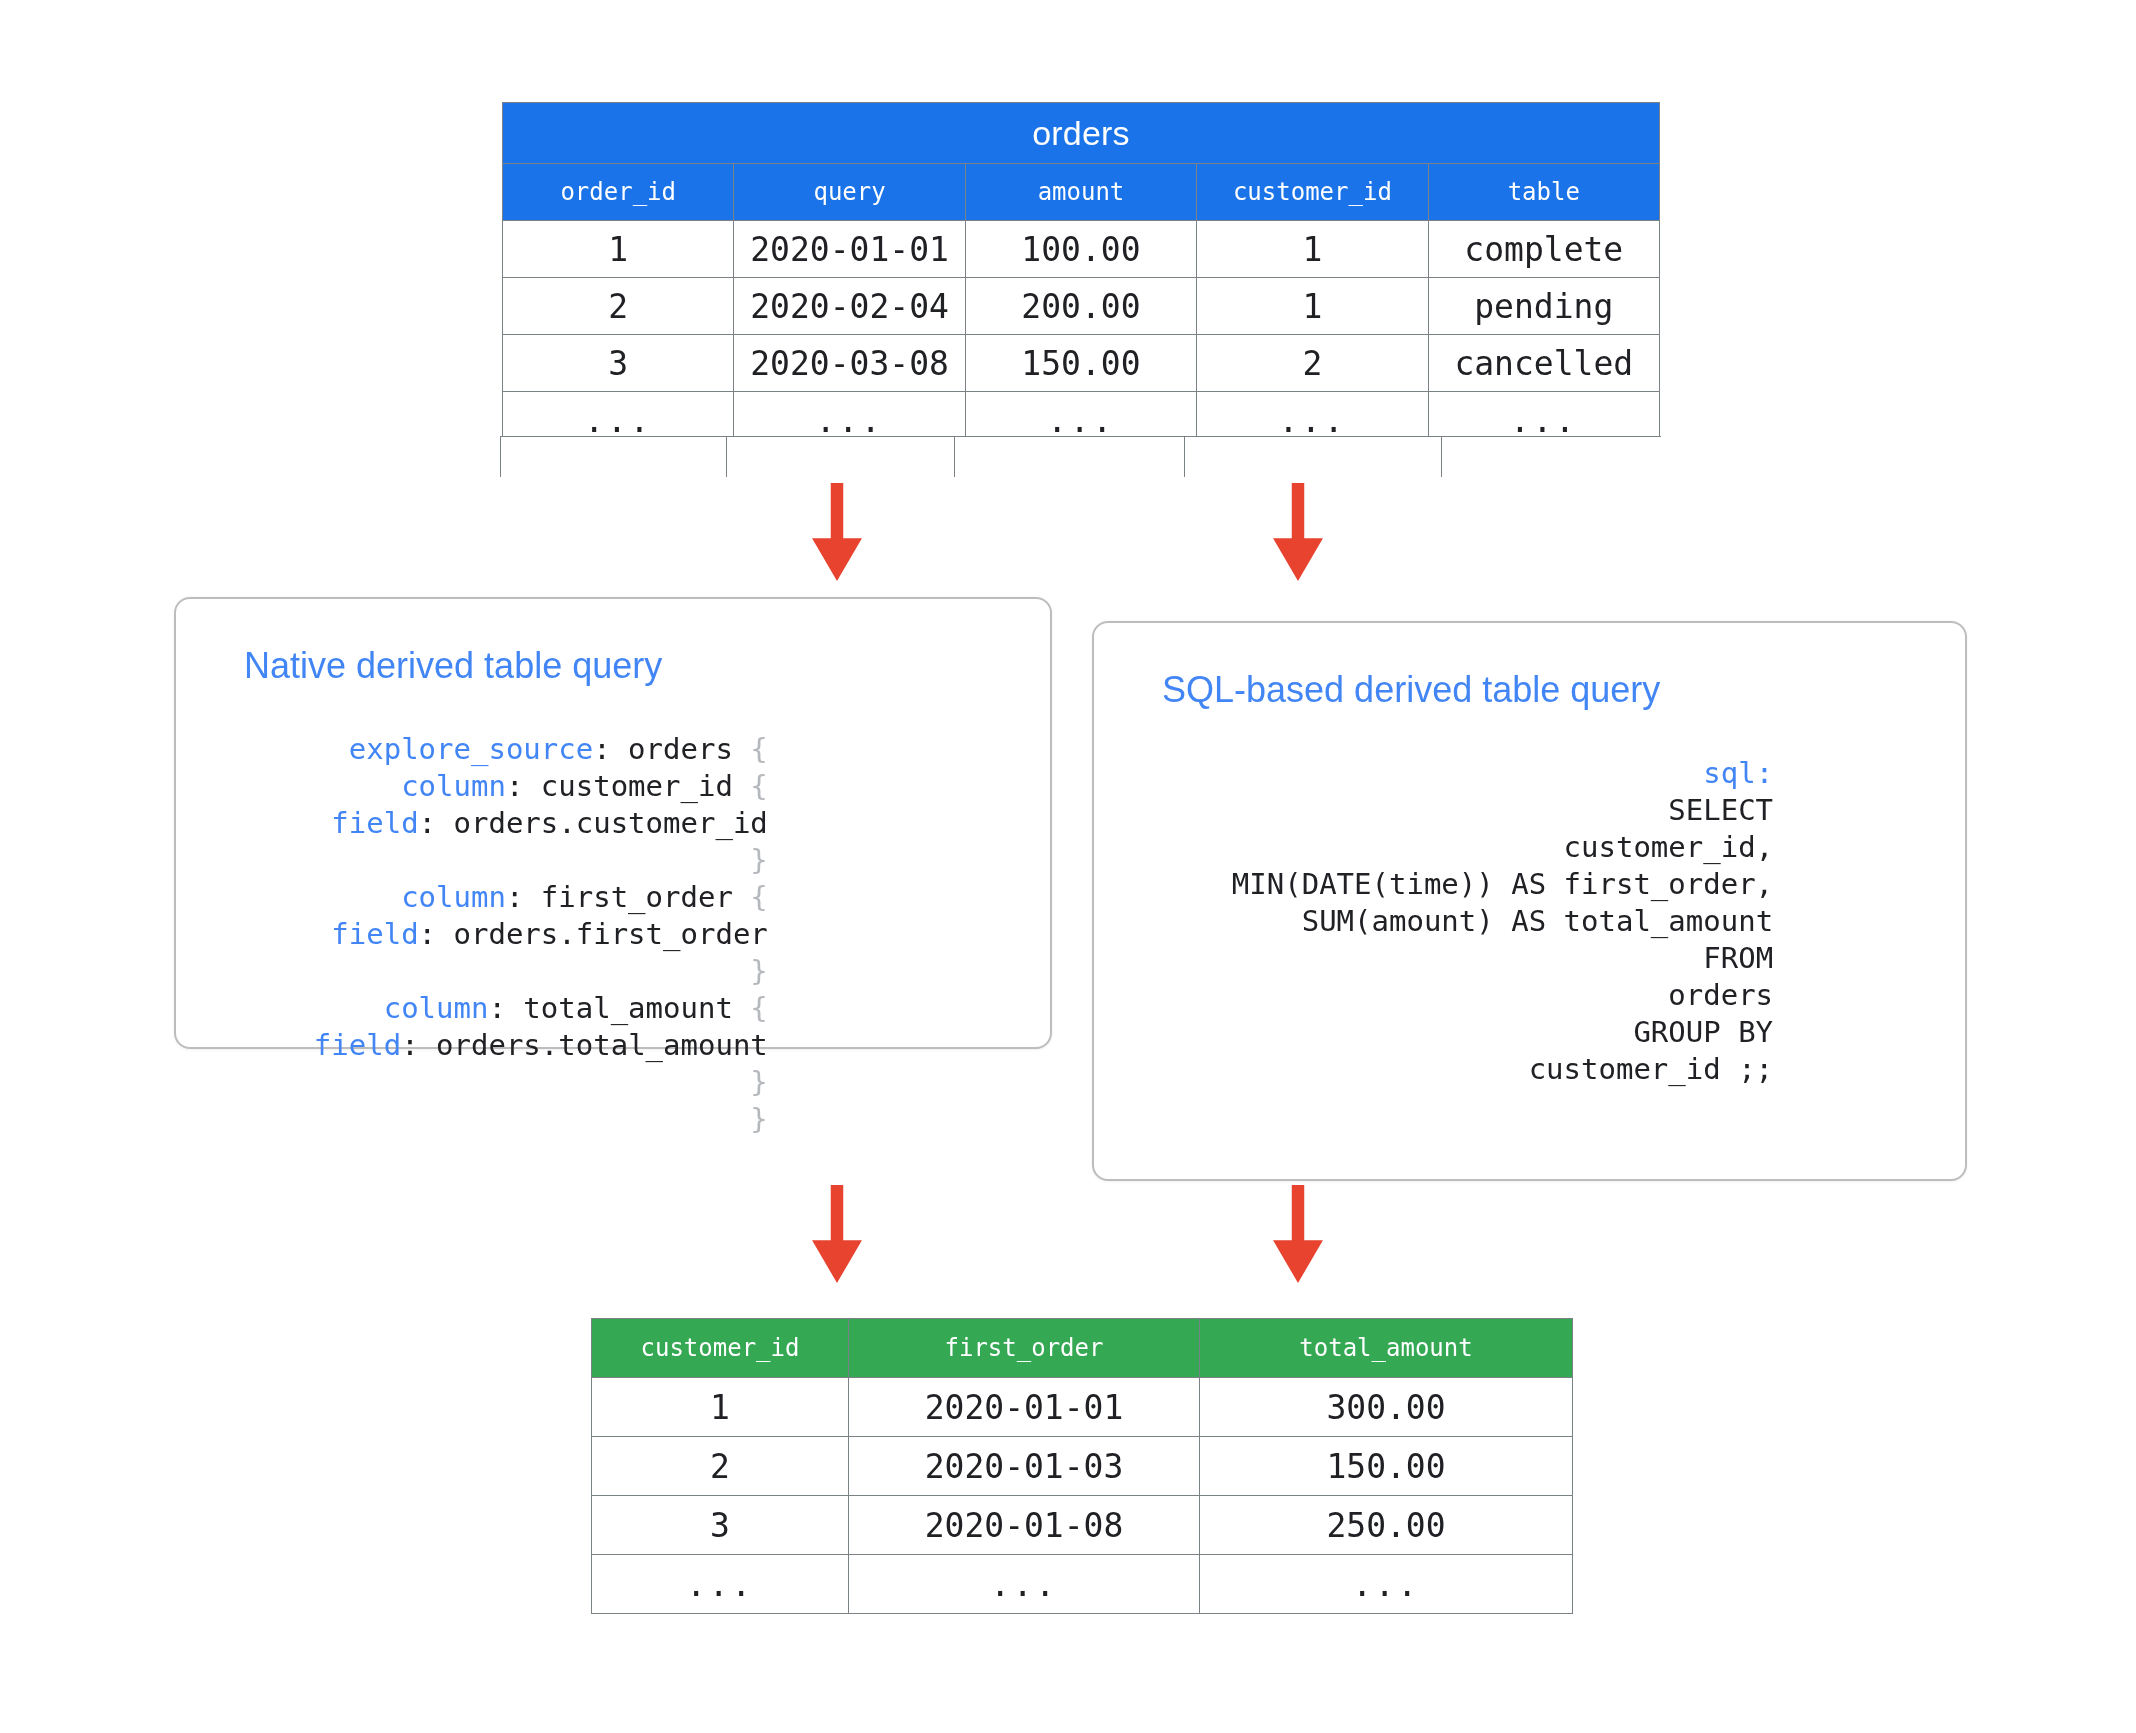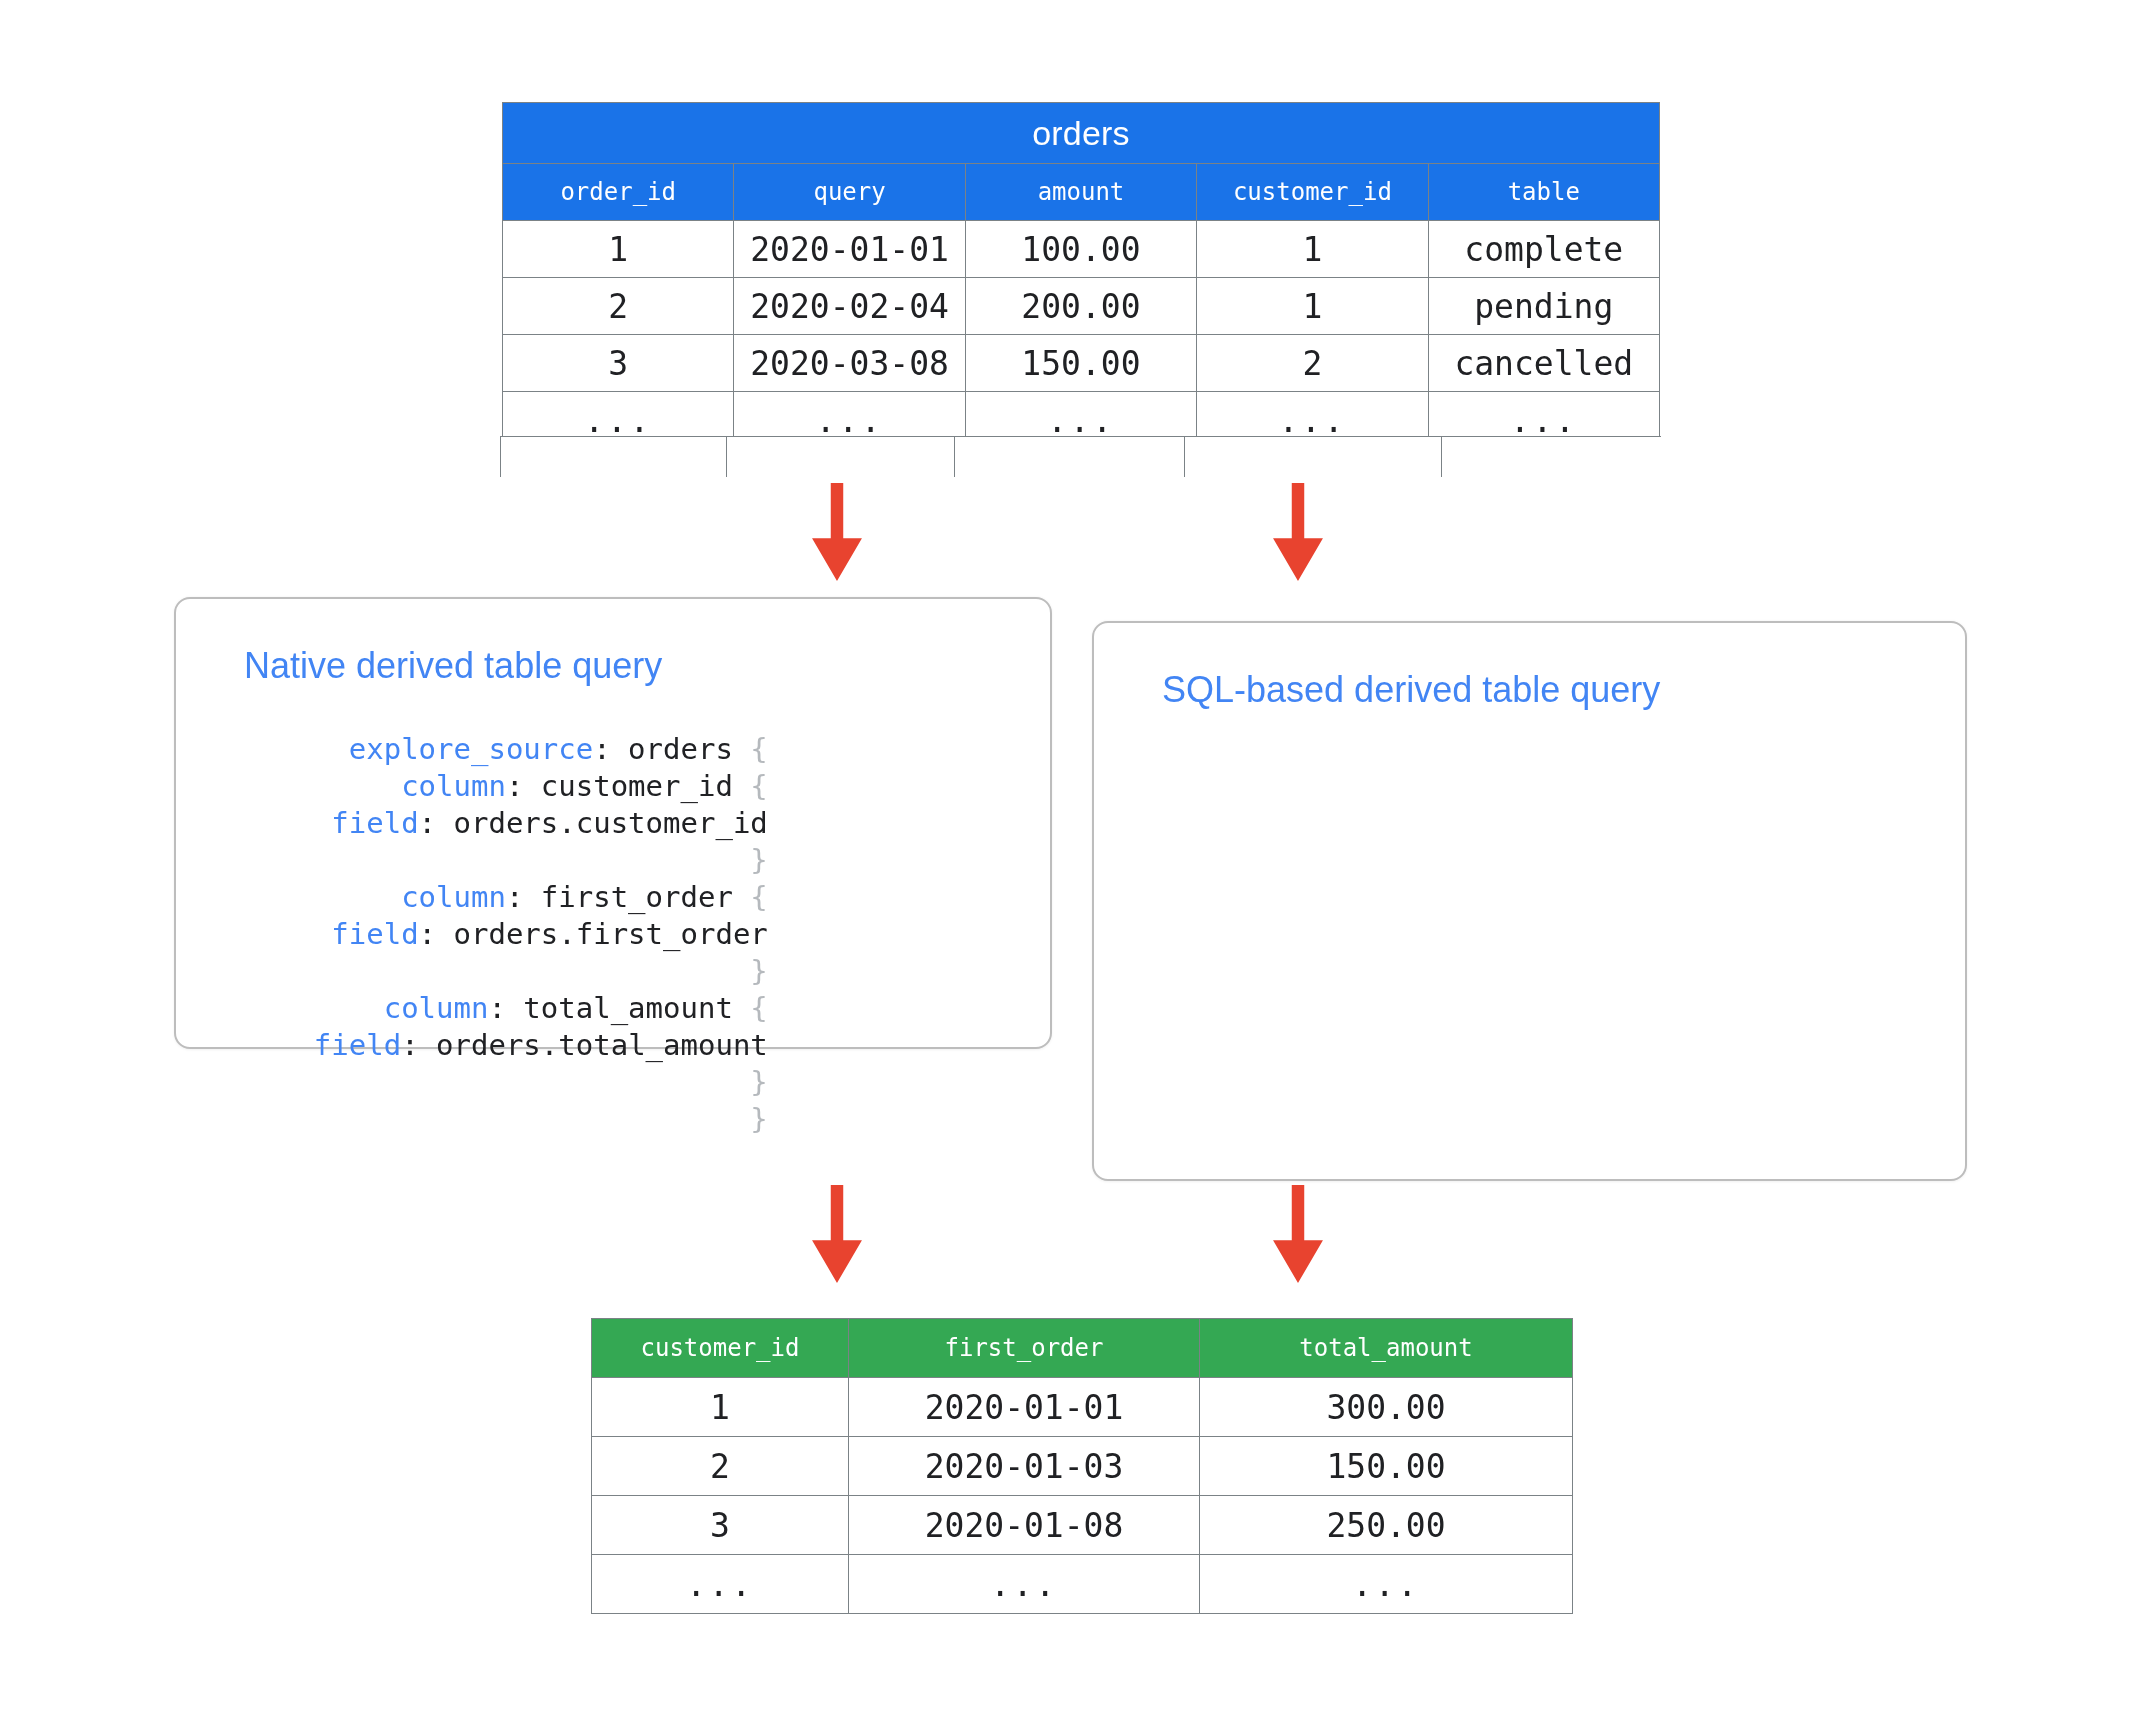--- a/index.html
+++ b/index.html
@@ -214,20 +214,29 @@
 <span>    </span><span class="kw">field</span><span>: orders.first_order</span>
 <span>  </span><span class="brc">}</span>
 <span>  </span><span class="kw">column</span><span>: total_amount </span><span class="brc">{</span>
 <span>    </span><span class="kw">field</span><span>: orders.total_amount</span>
 <span>  </span><span class="brc">}</span>
 <span class="brc">}</span></div>
 </div>
 
 <div class="card" id="card-sql">
   <div class="card-title">SQL-based derived table query</div>
+  <div class="code"><span class="kw">sql:</span>
+<span>  SELECT</span>
+<span>    customer_id,</span>
+<span>    MIN(DATE(time)) AS first_order,</span>
+<span>    SUM(amount) AS total_amount</span>
+<span>  FROM</span>
+<span>    orders</span>
+<span>  GROUP BY</span>
+<span>    customer_id ;;</span></div>
 </div>
 
 <svg class="arrow" style="left:812px; top:1185px;" width="50" height="98" viewBox="0 0 56 110">
   <path d="M21 0 H35 V62 H56 L28 110 L0 62 H21 Z" fill="#e8432f"></path>
 </svg>
 <svg class="arrow" style="left:1273px; top:1185px;" width="50" height="98" viewBox="0 0 56 110">
   <path d="M21 0 H35 V62 H56 L28 110 L0 62 H21 Z" fill="#e8432f"></path>
 </svg>
 
 <table class="db-table" id="summary-table">

